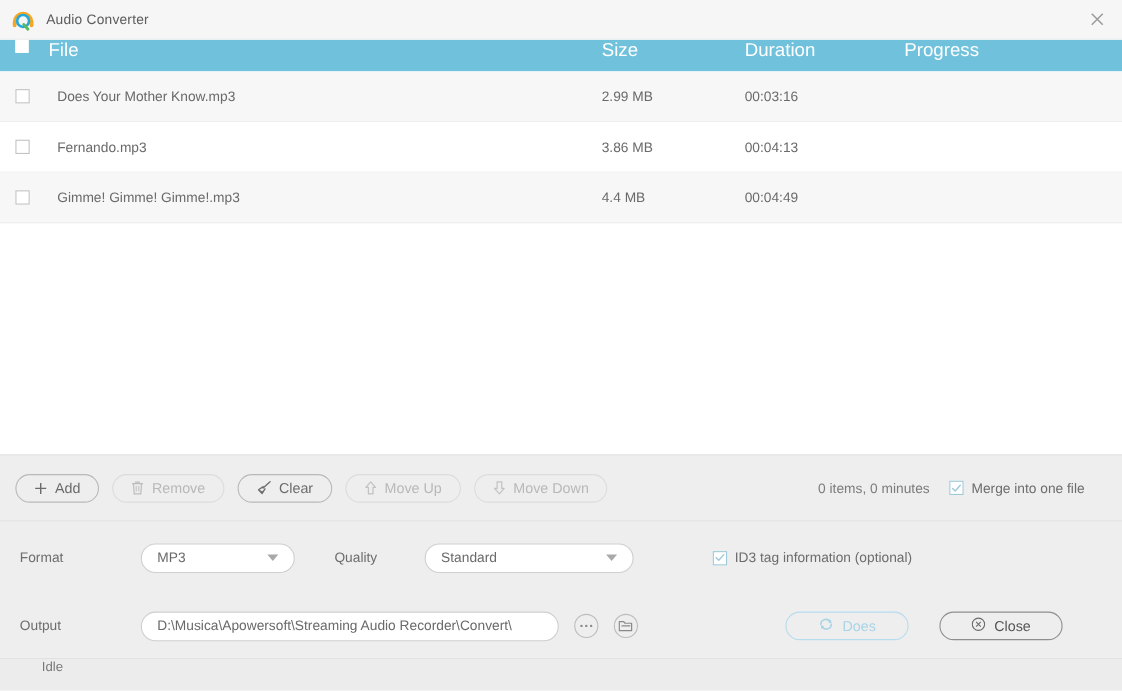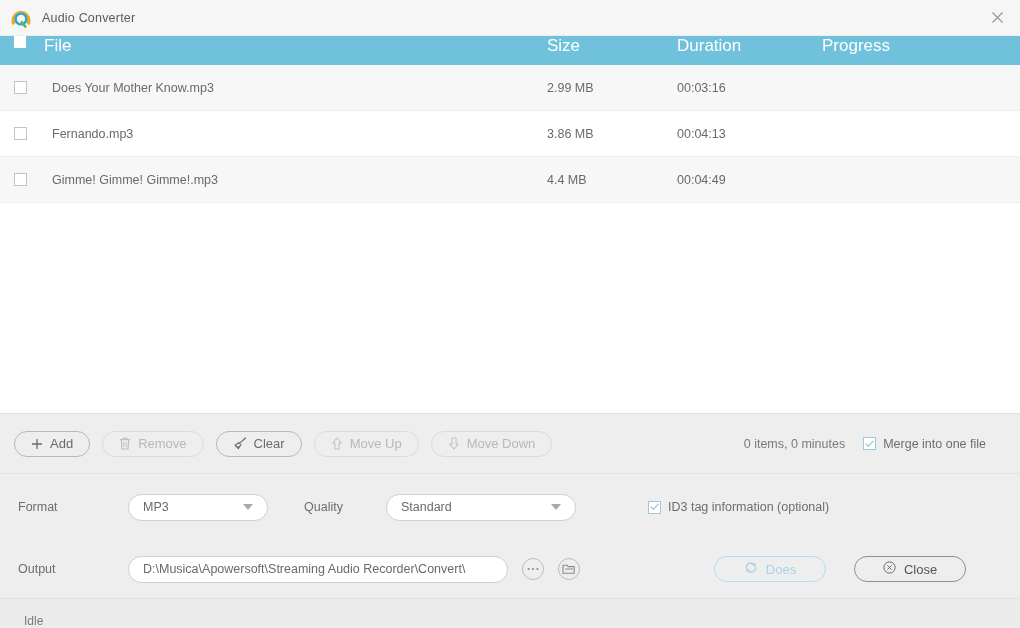--- a/index.html
+++ b/index.html
@@ -234,22 +234,22 @@
     font-family: "Liberation Sans", sans-serif;
   }
 
   
   .statusbar {
     flex: 0 0 30px;
     height: 30px;
     background: #ececec;
     border-top: 1px solid #e0e0e0;
     display: flex;
-    align-items: flex-end;
-    padding-left: 24px;
+    align-items: flex-start;
+    padding-left: 38px;
     font-size: 12px;
     color: #797979;
   }
 </style>
 </head>
 <body>
 
 <div class="app">
 
   <div class="titlebar">

